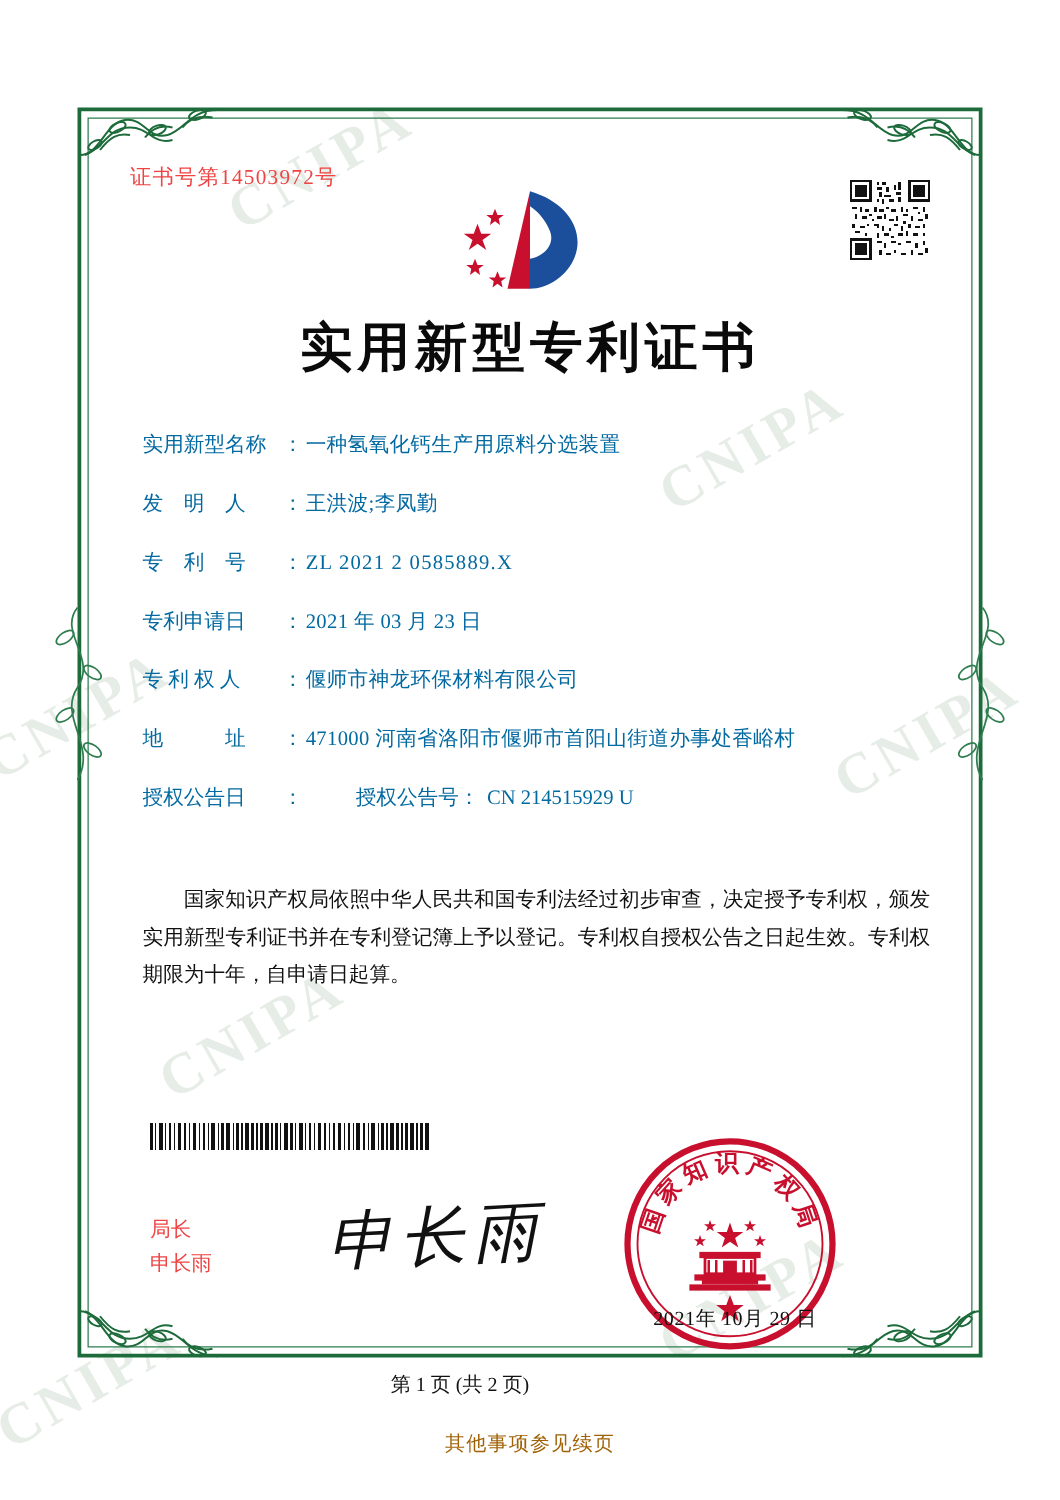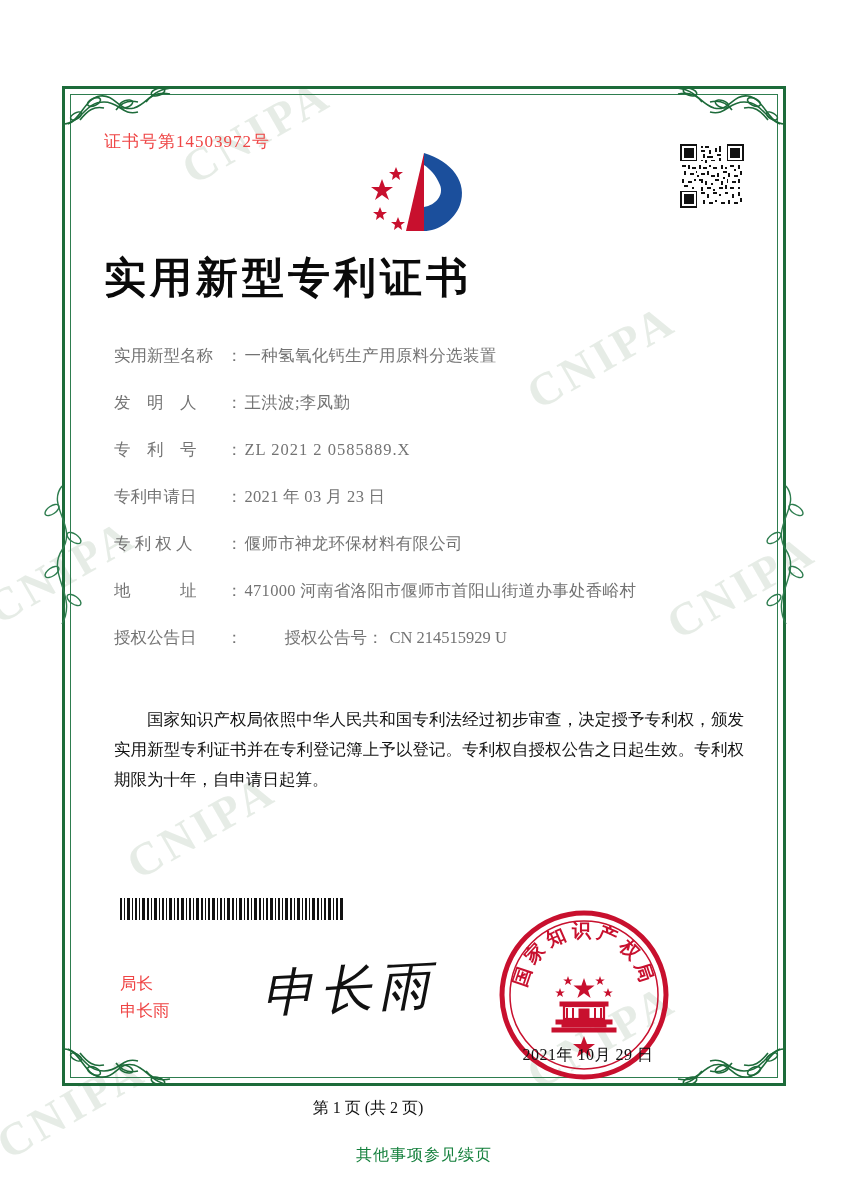--- a/index.html
+++ b/index.html
@@ -103,40 +103,40 @@
     top: 144px;
     width: 64px;
     height: 64px;
   }
 
   .title {
     position: absolute;
     left: 0;
     top: 120px;
     width: 640px;
-    text-align: left;
+    text-align: center;
     font-size: 42px;
     font-weight: bold;
     letter-spacing: 4px;
     color: #0a0a0a;
     font-family: "Liberation Serif", "DejaVu Serif", serif;
   }
 
   .fields {
     position: absolute;
     left: 10px;
     top: 215px;
     width: 630px;
   }
   .field-row {
     display: flex;
     align-items: baseline;
     margin-bottom: 25px;
     font-size: 16.5px;
-    color: #737373;
+    color: #0369a1;
   }
   .field-label {
     width: 112px;
     flex: 0 0 112px;
     letter-spacing: 0px;
     white-space: nowrap;
   }
   .field-label.spread {
     display: flex;
     justify-content: space-between;
@@ -224,21 +224,21 @@
     font-size: 16px;
     color: #111;
   }
   .footer-note {
     position: absolute;
     left: 0;
     top: 1145px;
     width: 848px;
     text-align: center;
     font-size: 16px;
-    color: #15803d;
+    color: #a16207;
     letter-spacing: 1px;
   }
 </style>
 </head>
 <body>
 
 <div class="page">
 
   <div class="wm wm1">CNIPA</div>
   <div class="wm wm2">CNIPA</div>

